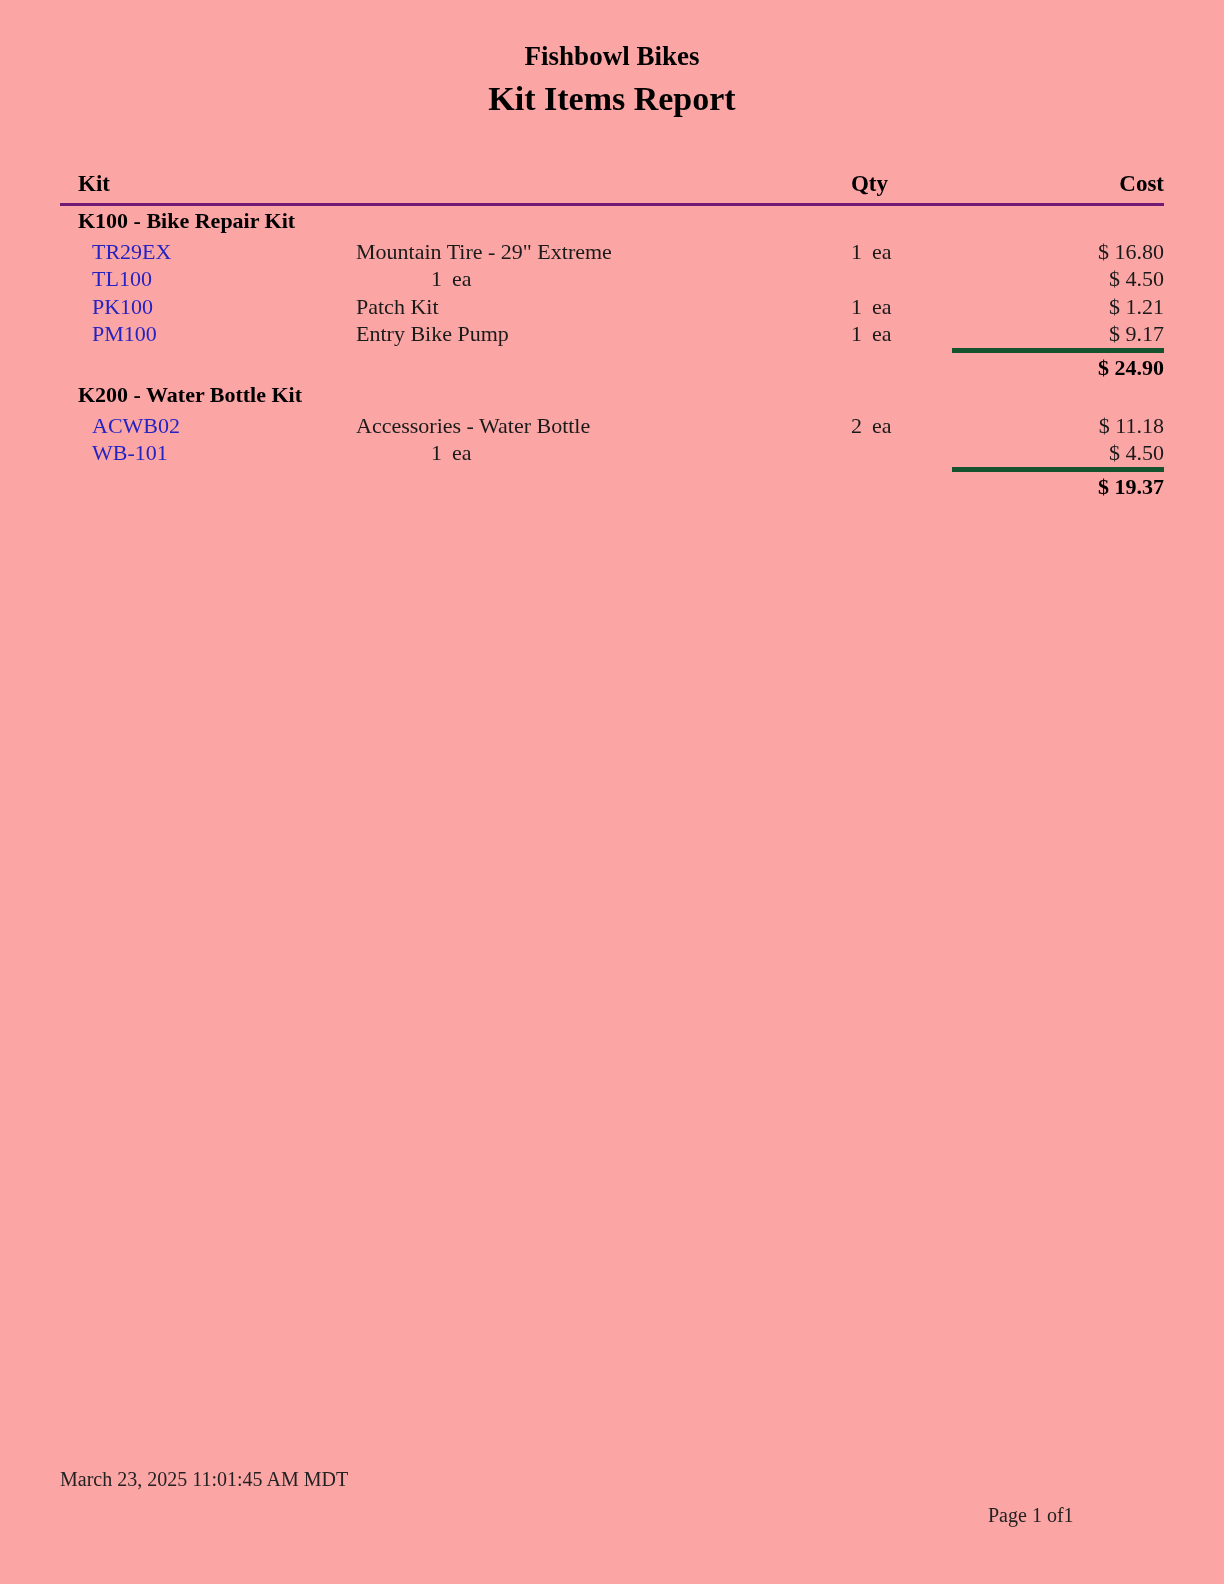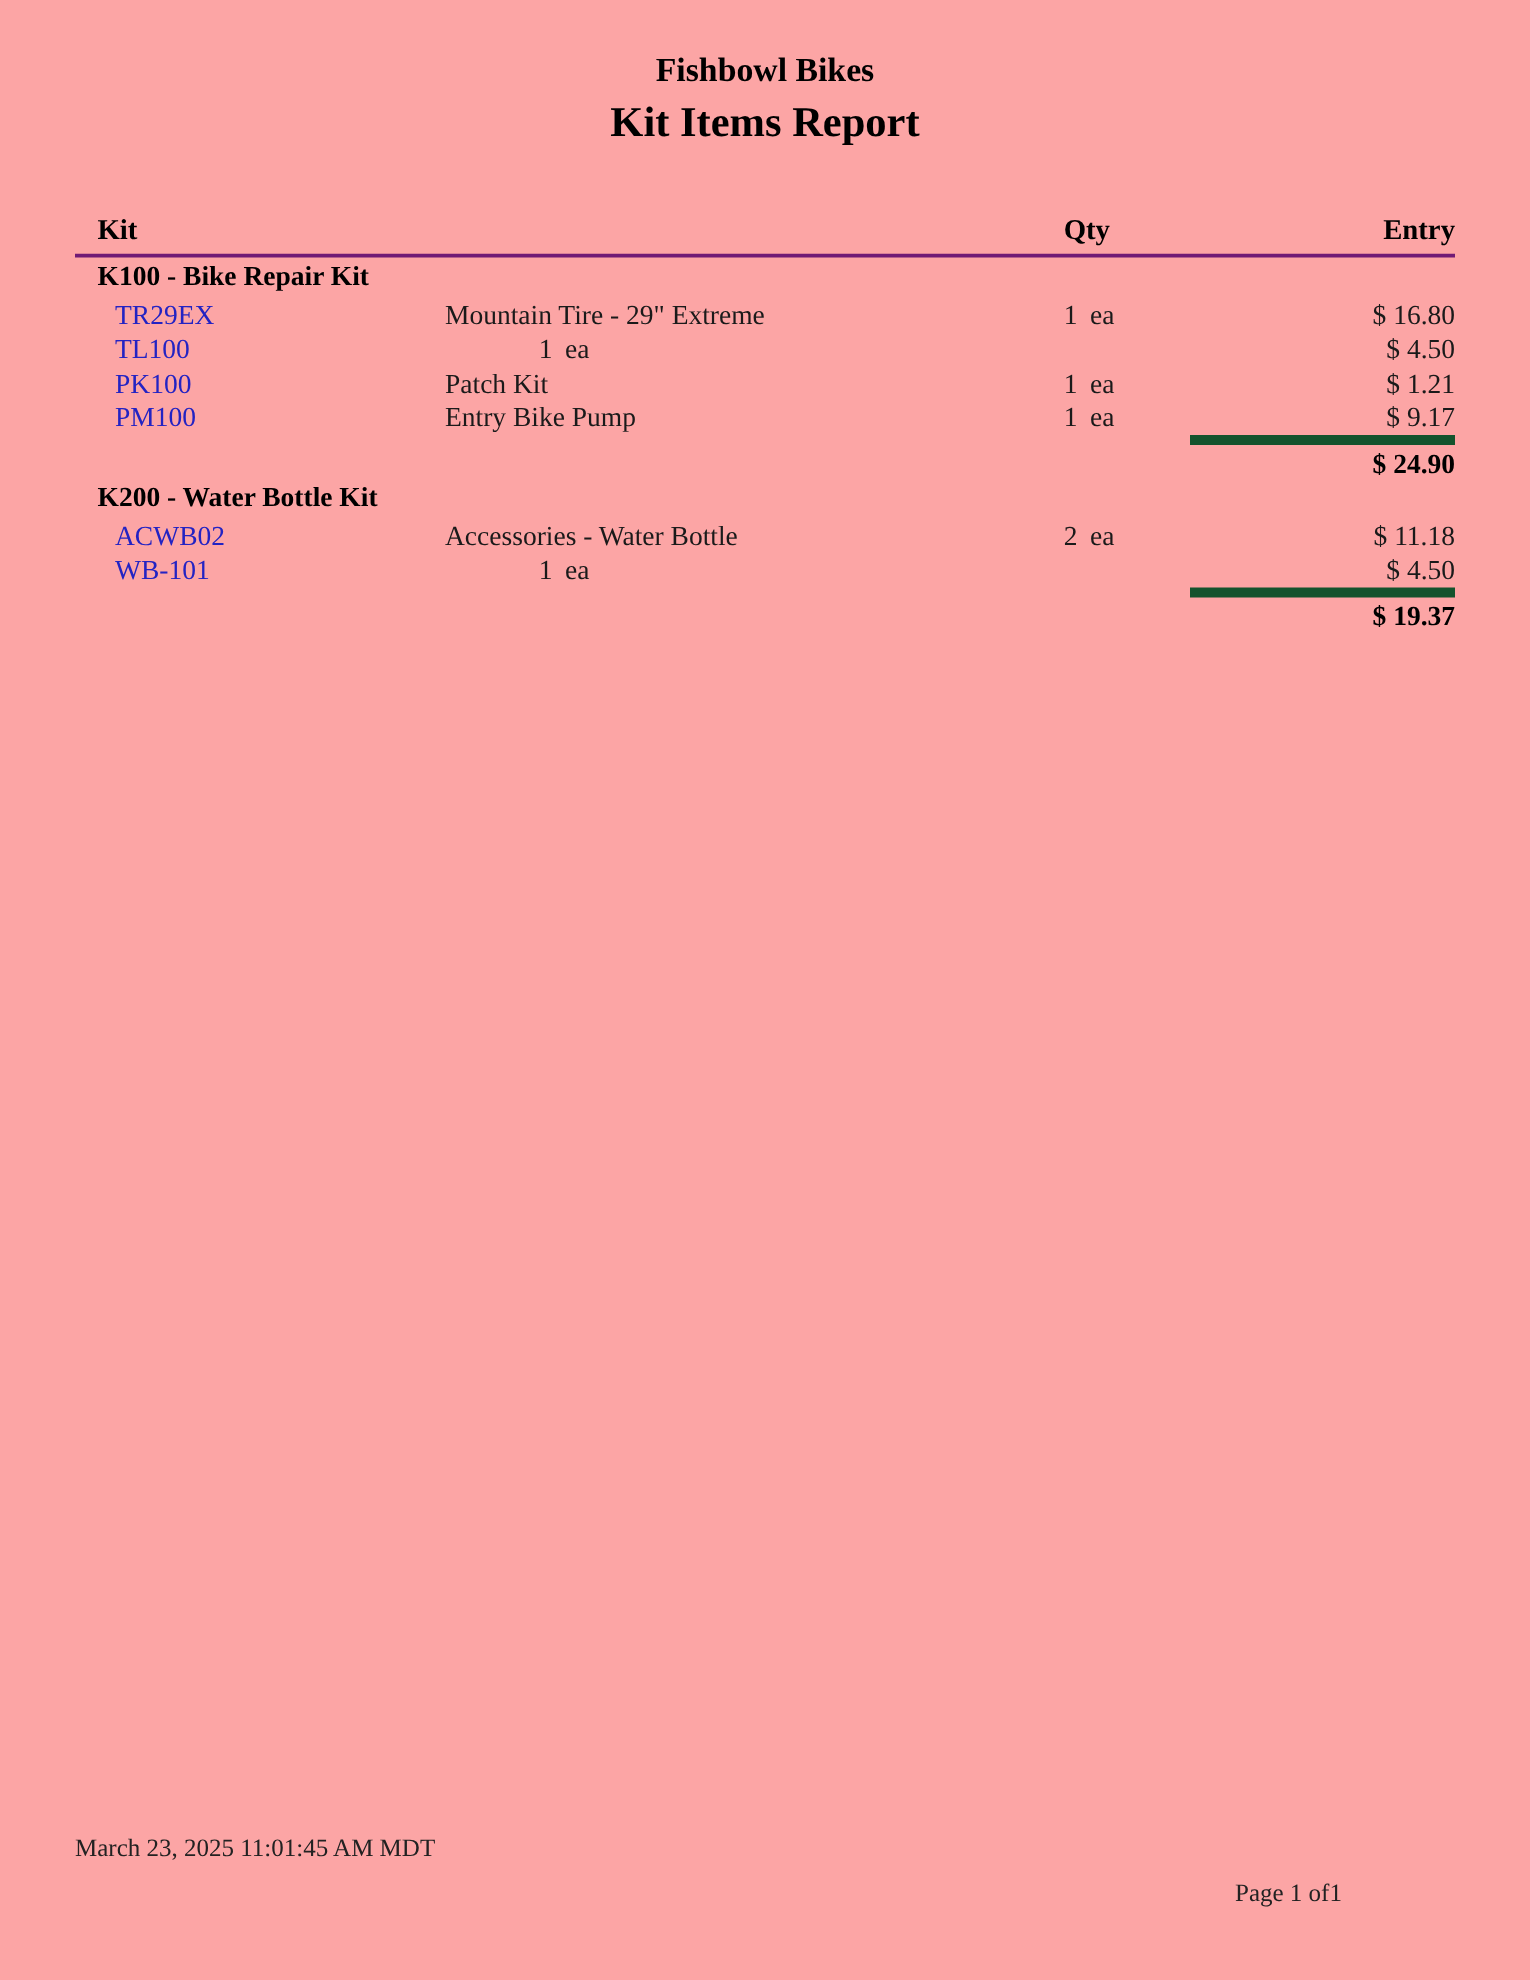--- a/index.html
+++ b/index.html
@@ -27,21 +27,21 @@
   }
   .item-row { display:flex; align-items:center; height:27.5px; font-size:22px; color:#1a1a1a; }
   .cell-code { width:296px; padding-left:32px; box-sizing:border-box; cursor:pointer; }
   .cell-desc { width:420px; }
   .cell-qty  { width:86px; text-align:right; }
   .cell-uom  { width:42px; padding-left:10px; box-sizing:border-box; }
   .cell-cost { flex:1; text-align:right; }
 
   .subtotal-row { display:flex; justify-content:flex-end; }
   .subtotal-box {
-    width:212px; border-top:8px solid #14532d; padding-top:2px; line-height:25px;
+    width:212px; border-top:5px solid #14532d; padding-top:2px; line-height:25px;
     text-align:right; font-weight:bold; font-size:22px; color:#000;
   }
 
   .footer-left  { position:absolute; top:1468px; left:60px;  font-size:20px; color:#222; }
   .footer-right { position:absolute; top:1504px; left:988px; font-size:20px; color:#222; }
 </style>
 </head>
 <body>
 
 <div class="page">
@@ -49,21 +49,21 @@
   <div class="titles">
     <div class="company">Fishbowl Bikes</div>
     <div class="report-title">Kit Items Report</div>
   </div>
 
   <div class="table">
     <div class="hdr-row">
       <div class="hdr-kit">Kit</div>
       <div class="hdr-desc"></div>
       <div class="hdr-qty">Qty</div>
-      <div class="hdr-cost">Entry</div>
+      <div class="hdr-cost">Cost</div>
     </div>
     <div id="table-body">
         <div class="group-header">K100 - Bike Repair Kit</div>
         <div class="item-row">
           <div class="cell-code" style="color: rgb(35, 35, 195);">TR29EX</div>
           <div class="cell-desc">Mountain Tire - 29" Extreme</div>
           <div class="cell-qty">1</div>
           <div class="cell-uom">ea</div>
           <div class="cell-cost">$ 16.80</div>
         </div>

